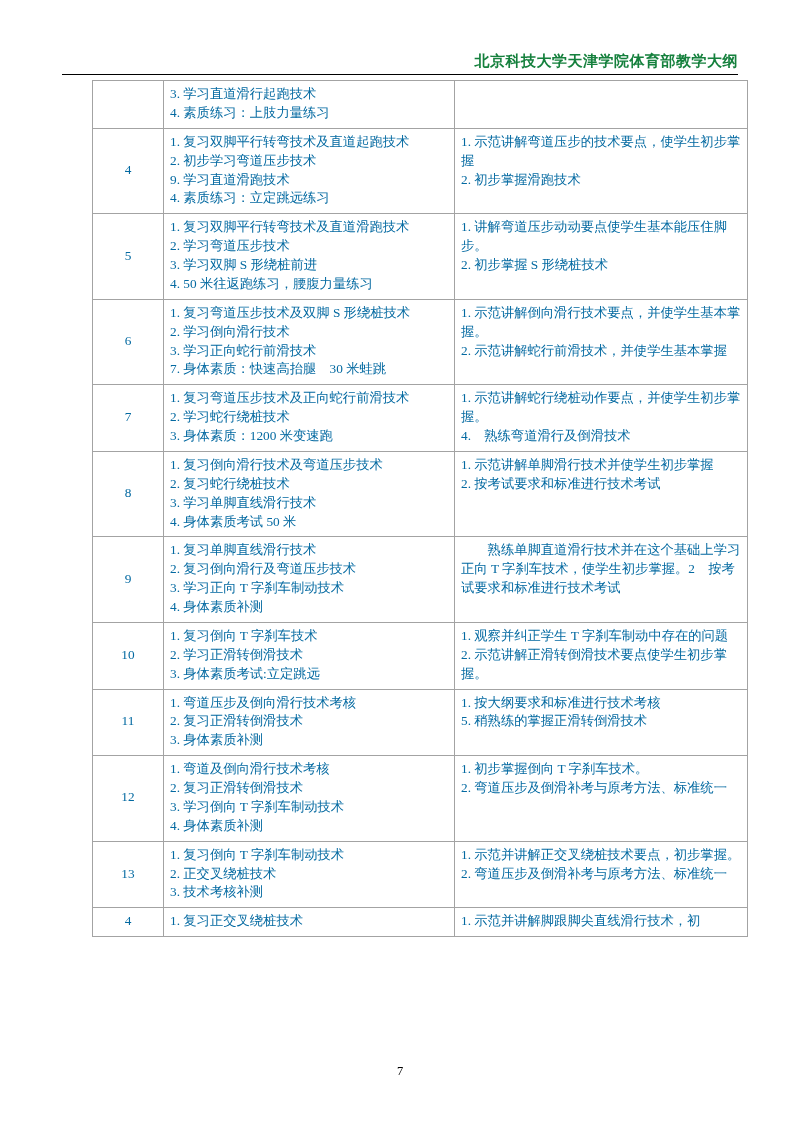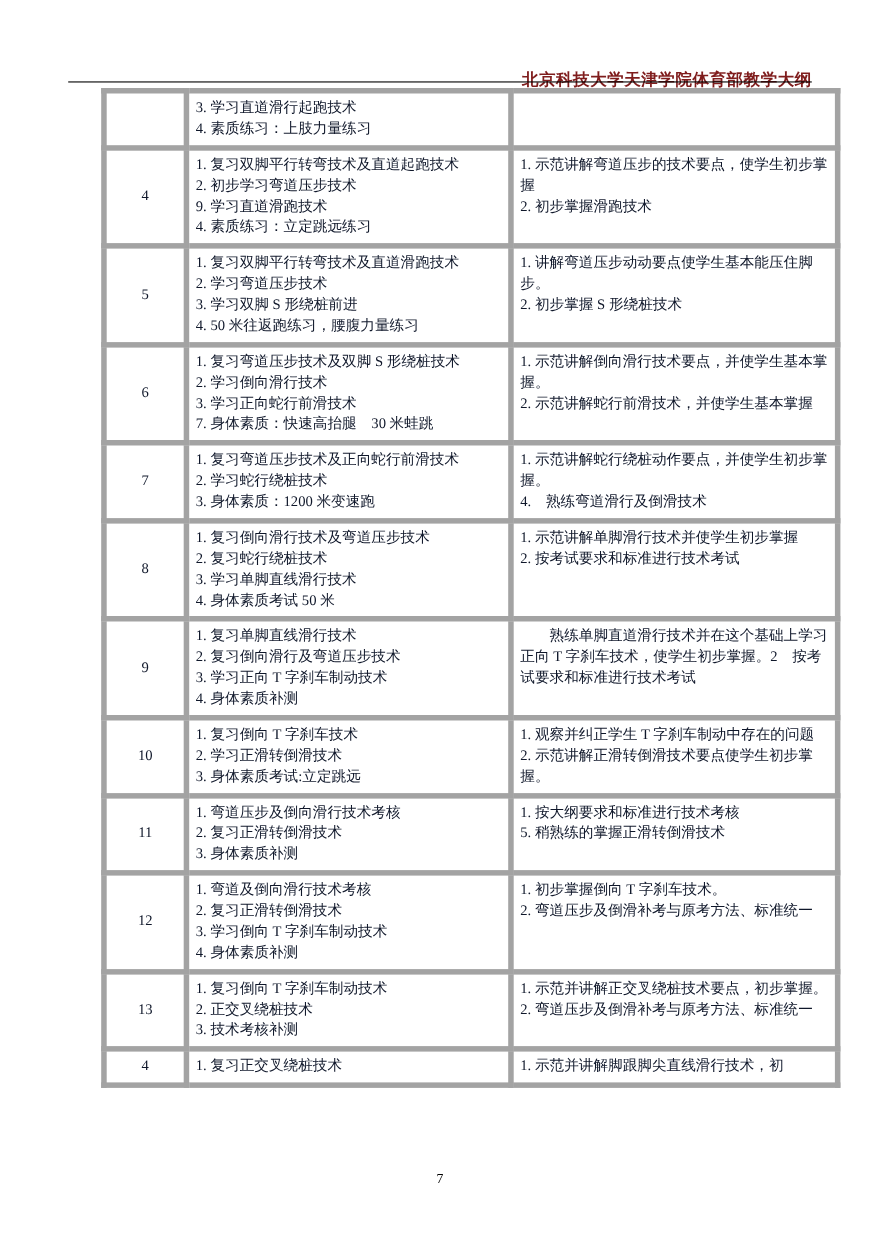--- a/index.html
+++ b/index.html
@@ -14,51 +14,51 @@
     position: relative;
     width: 800px;
     height: 1131px;
     background: #ffffff;
     margin: 0 auto;
     box-sizing: border-box;
     overflow: hidden;
   }
   .header {
     position: absolute;
-    top: 63px;
+    top: 52px;
     right: 62px;
     font-size: 15px;
     font-weight: bold;
     letter-spacing: 0.5px;
-    color: #7f1d1d;
+    color: #15803d;
     white-space: nowrap;
     font-family: Liberation Serif, serif;
   }
   .header-rule {
     position: absolute;
     top: 74px;
     left: 62px;
     right: 62px;
     border-bottom: 1px solid #000;
   }
   .doc-table {
     position: absolute;
     top: 80px;
     left: 92px;
     width: 616px;
     border-collapse: collapse;
     table-layout: fixed;
   }
   .doc-table td {
-    border: 5px solid #a3a3a3;
+    border: 1px solid #a3a3a3;
     vertical-align: top;
     padding: 4px 6px 5px 6px;
     font-size: 13.3px;
     line-height: 1.42;
-    color: #0f172a;
+    color: #0369a1;
   }
   .col-num {
     width: 58px;
     text-align: center;
     vertical-align: middle !important;
     font-size: 13.3px;
   }
   .col-mid {
     width: 278px;
   }

